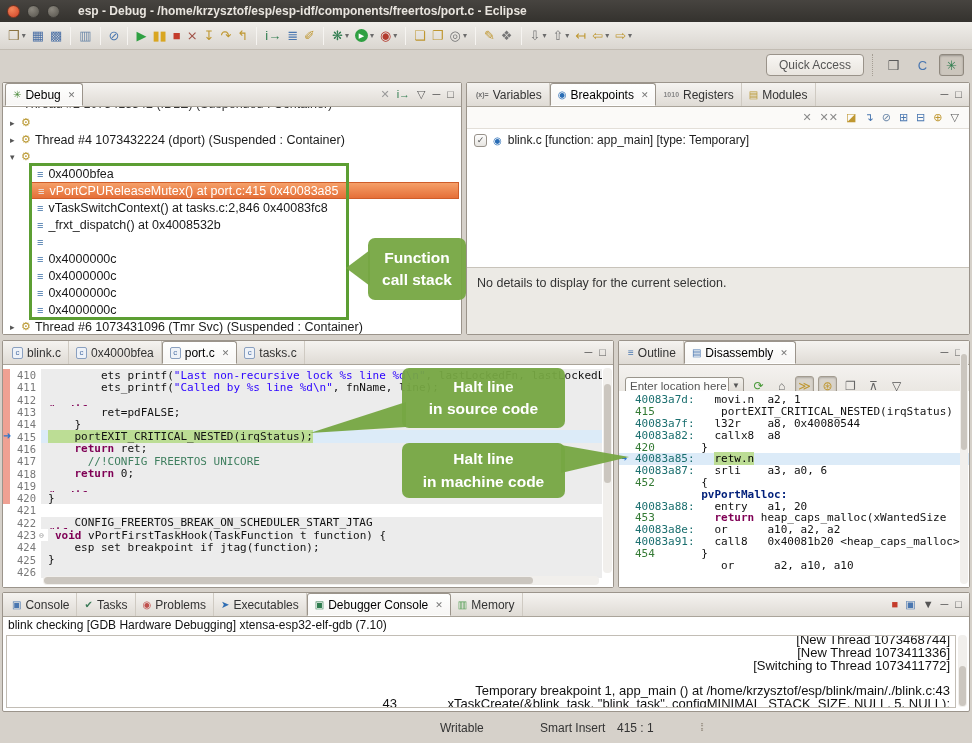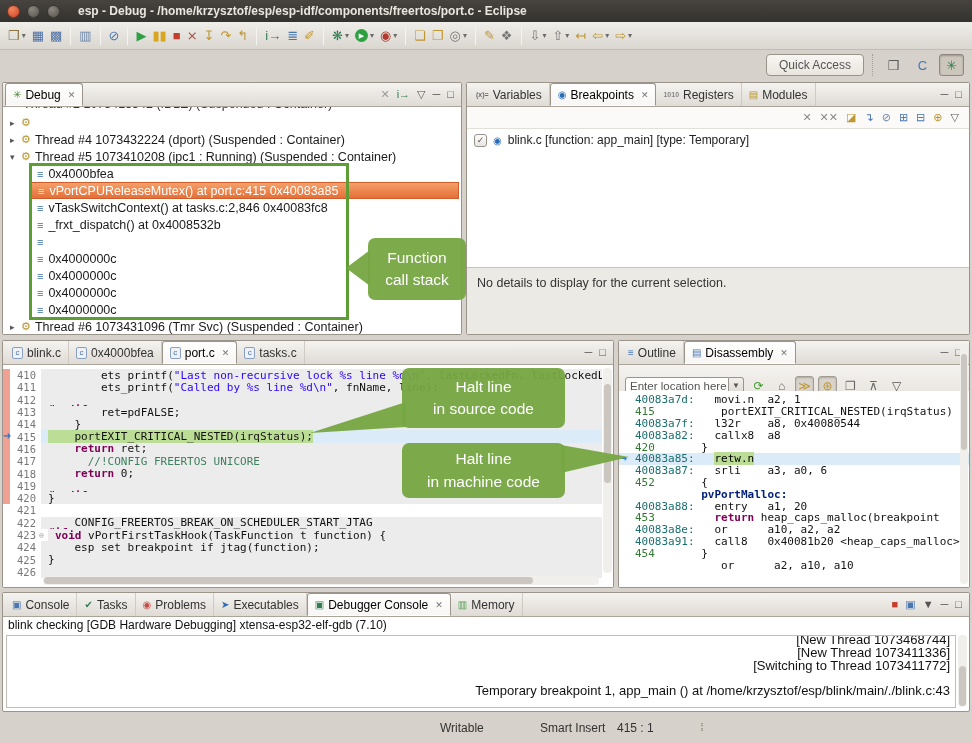--- a/index.html
+++ b/index.html
@@ -136,21 +136,21 @@
   .statusbar { position:absolute; left:0; top:714px; width:972px; height:29px; font-size:12px; color:#333; }
   .statusbar span { position:absolute; top:7px; }
   #sb-writable { left:440px; }
   #sb-smart { left:540px; }
   #sb-pos { left:617px; }
   #sb-grip { left:700px; color:#a49c91; font-size:11px; letter-spacing:-2px; }
 
   
   .callout { position:absolute; background:rgba(118,166,66,.95); border-radius:7px; color:#fff;
     display:flex; flex-direction:column; align-items:center; justify-content:center;
-    font-size:15.5px; line-height:1.45; z-index:20; text-align:center; }
+    font-size:15.5px; line-height:1.45; z-index:20; text-align:center;font-weight:bold; }
   #co1 { left:368px; top:238px; width:98px;  height:62px; }
   #co2 { left:402px; top:368px; width:163px; height:60px; }
   #co3 { left:402px; top:443px; width:163px; height:55px; }
   #overlay { position:absolute; left:0; top:0; width:972px; height:743px; z-index:19; pointer-events:none; }
 </style>
 </head>
 <body>
 
 <div class="titlebar">
   <span class="winbtn close"></span>
@@ -306,21 +306,20 @@
           <span class="ticn">⚙</span>
         </div>
         <div class="drow thread">
           <span class="exp">▸</span>
           <span class="ticn">⚙</span>
           <span>Thread #4 1073432224 (dport) (Suspended : Container)</span>
         </div>
         <div class="drow thread">
           <span class="exp">▾</span>
           <span class="ticn">⚙</span>
-          <span>Thread #5 1073410208 (ipc1 : Running) (Suspended : Container)</span>
         </div>
         <div class="drow frame">
           <span class="ficn">≡</span>
           <span>0x4000bfea</span>
         </div>
         <div class="drow frame selected">
           <span class="ficn">≡</span>
           <span>vPortCPUReleaseMutex() at port.c:415 0x40083a85</span>
         </div>
         <div class="drow frame">
@@ -551,21 +550,21 @@
       <div class="dline"><span class="addr">40083a7d:</span><span class="pln">   movi.n  a2, 1</span></div>
       <div class="dline"><span class="lnum">415</span><span class="pln">          portEXIT_CRITICAL_NESTED(irqStatus)</span></div>
       <div class="dline"><span class="addr">40083a7f:</span><span class="pln">   l32r    a8, 0x40080544</span></div>
       <div class="dline"><span class="addr">40083a82:</span><span class="pln">   callx8  a8</span></div>
       <div class="dline"><span class="lnum">420</span><span class="pln">       }</span></div>
       <div class="dline halt"><span class="darrow">➜</span><span class="addr">40083a85:</span><span class="pln">   </span><span class="hlg">retw.n</span></div>
       <div class="dline"><span class="addr">40083a87:</span><span class="pln">   srli    a3, a0, 6</span></div>
       <div class="dline"><span class="lnum">452</span><span class="pln">       {</span></div>
       <div class="dline"><span class="pln">          </span><span class="lbl">pvPortMalloc:</span></div>
       <div class="dline"><span class="addr">40083a88:</span><span class="pln">   entry   a1, 20</span></div>
-      <div class="dline"><span class="lnum">453</span><span class="pln">         </span><span class="kw">return</span><span class="pln"> heap_caps_malloc(breakpoint</span></div>
+      <div class="dline"><span class="lnum">453</span><span class="pln">         </span><span class="kw">return</span><span class="pln"> heap_caps_malloc(xWantedSize</span></div>
       <div class="dline"><span class="addr">40083a8e:</span><span class="pln">   or      a10, a2, a2</span></div>
       <div class="dline"><span class="addr">40083a91:</span><span class="pln">   call8   0x40081b20 &lt;heap_caps_malloc&gt;</span></div>
       <div class="dline"><span class="lnum">454</span><span class="pln">       }</span></div>
       <div class="dline"><span class="pln">             or      a2, a10, a10</span></div>
     </div>
   <div class="davsb">
       <div class="thumb"></div>
     </div>
 </div>
 
@@ -606,20 +605,21 @@
         <span class="hico" style="color: rgb(85, 85, 85);">□</span>
       </div>
   </div>
   <div class="clabel">blink checking [GDB Hardware Debugging] xtensa-esp32-elf-gdb (7.10)</div>
   <div class="cout" id="console-lines">
       <div class="cline" style="margin-top: -6px;">[New Thread 1073468744]</div>
       <div class="cline">[New Thread 1073411336]</div>
       <div class="cline">[Switching to Thread 1073411772]</div>
       <div class="cline"></div>
       <div class="cline">Temporary breakpoint 1, app_main () at /home/krzysztof/esp/blink/main/./blink.c:43</div>
+      <div class="cline">43              xTaskCreate(&amp;blink_task, "blink_task", configMINIMAL_STACK_SIZE, NULL, 5, NULL);</div>
     </div>
   <div class="cvsb">
       <div class="thumb"></div>
     </div>
 </div>
 
 <div class="statusbar">
   <span id="sb-writable">Writable</span>
   <span id="sb-smart">Smart Insert</span>
   <span id="sb-pos">415 : 1</span>

